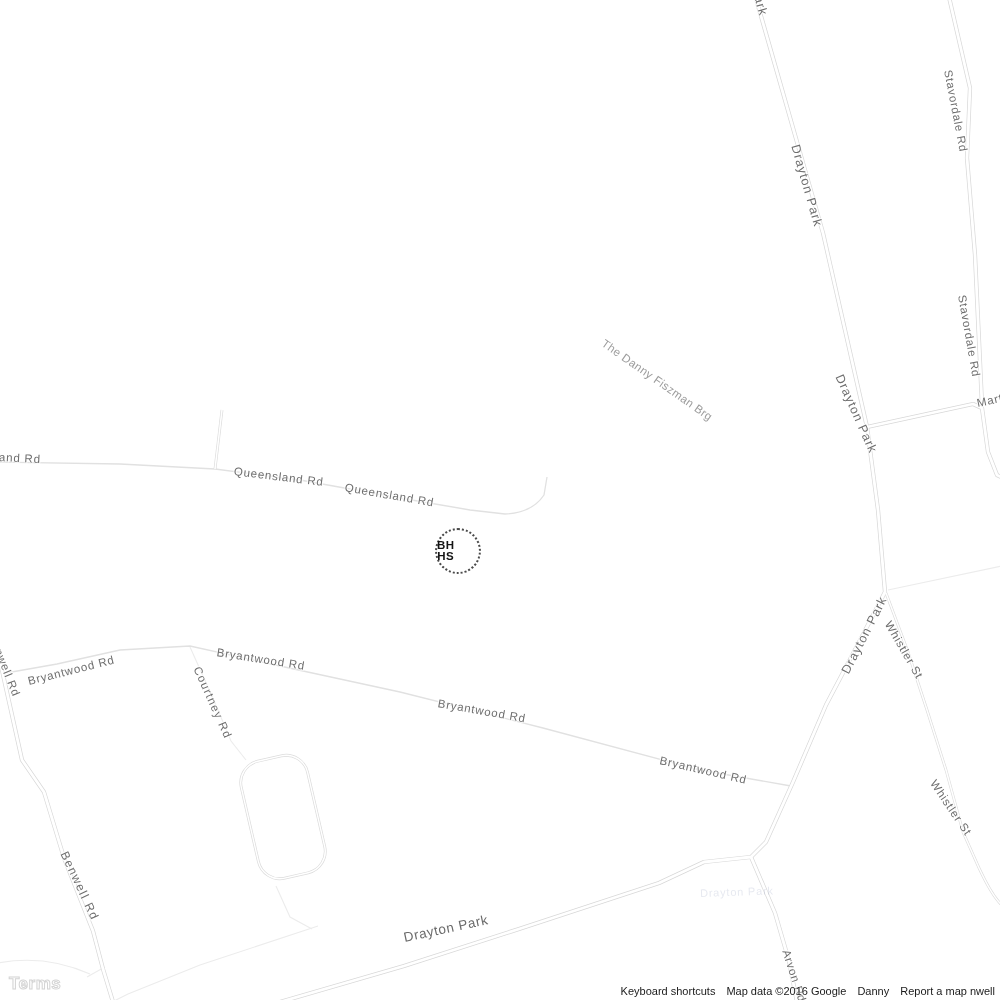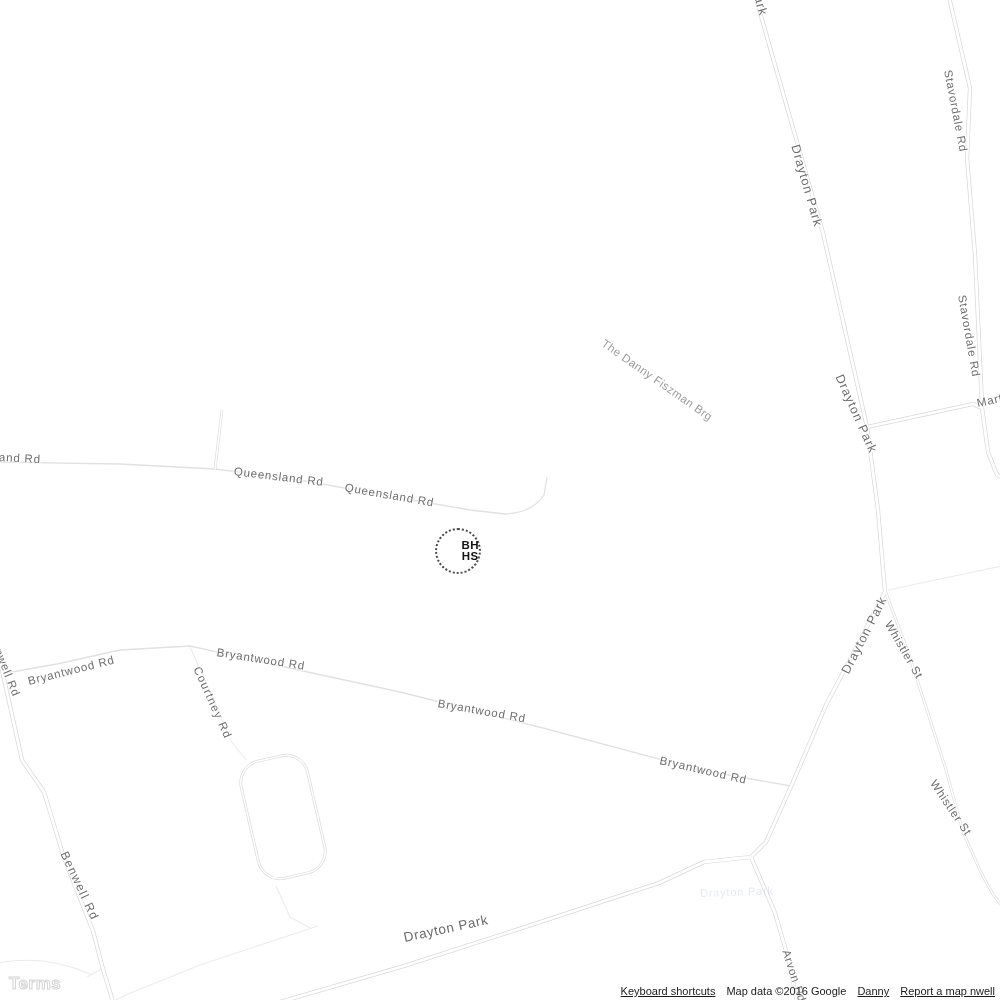--- a/index.html
+++ b/index.html
@@ -34,21 +34,21 @@
   .lbl-main{font-size:12.5px;letter-spacing:1px;}
   .lbl-big{font-size:13.5px;letter-spacing:.6px;color:#6b6b6b;}
   .lbl-bridge{color:var(--label-secondary,#9c9c9c);letter-spacing:.4px;}
   .lbl-ghost{opacity:.2;color:#8591b5;}
   
   .marker{
     position:absolute;left:435px;top:528px;
     width:46px;height:46px;border-radius:50%;
     border:2px dotted #4a4a4a;
     box-sizing:border-box;
-    display:flex;align-items:center;justify-content:flex-end;
+    display:flex;align-items:center;justify-content:flex-start;
     background:#fff;
     cursor:pointer;
   }
   .marker-text{
     display:flex;flex-direction:column;align-items:center;
     font-size:11.5px;font-weight:bold;line-height:11px;
     letter-spacing:.5px;color:#141414;
   }
   
   .google-logo{
@@ -58,21 +58,21 @@
     -webkit-text-stroke:1px #d4d4d4;
     text-decoration:none;
     cursor:pointer;
   }
   .footer{
     position:absolute;right:5px;bottom:3px;
     display:flex;gap:11px;align-items:baseline;
     font-size:11px;color:#1a1a1a;
     text-shadow:0 0 2px #fff,0 0 2px #fff;
   }
-  .footer .item{cursor:pointer;text-decoration:underline;}
+  .footer .item{cursor:pointer;}
   .footer button{
     all:unset;font:inherit;color:inherit;cursor:pointer;
   }
   .footer a{color:inherit;text-decoration:none;cursor:pointer;}
 </style>
 </head>
 <body>
 
 <div class="map" style="--background: #ffffff; --road-casing: #d8d8d8; --road-fill: #ffffff; --minor-road: #e1e1e1; --faint-path: #ececec; --label: #6e6e6e; --label-secondary: #9c9c9c;">
 

